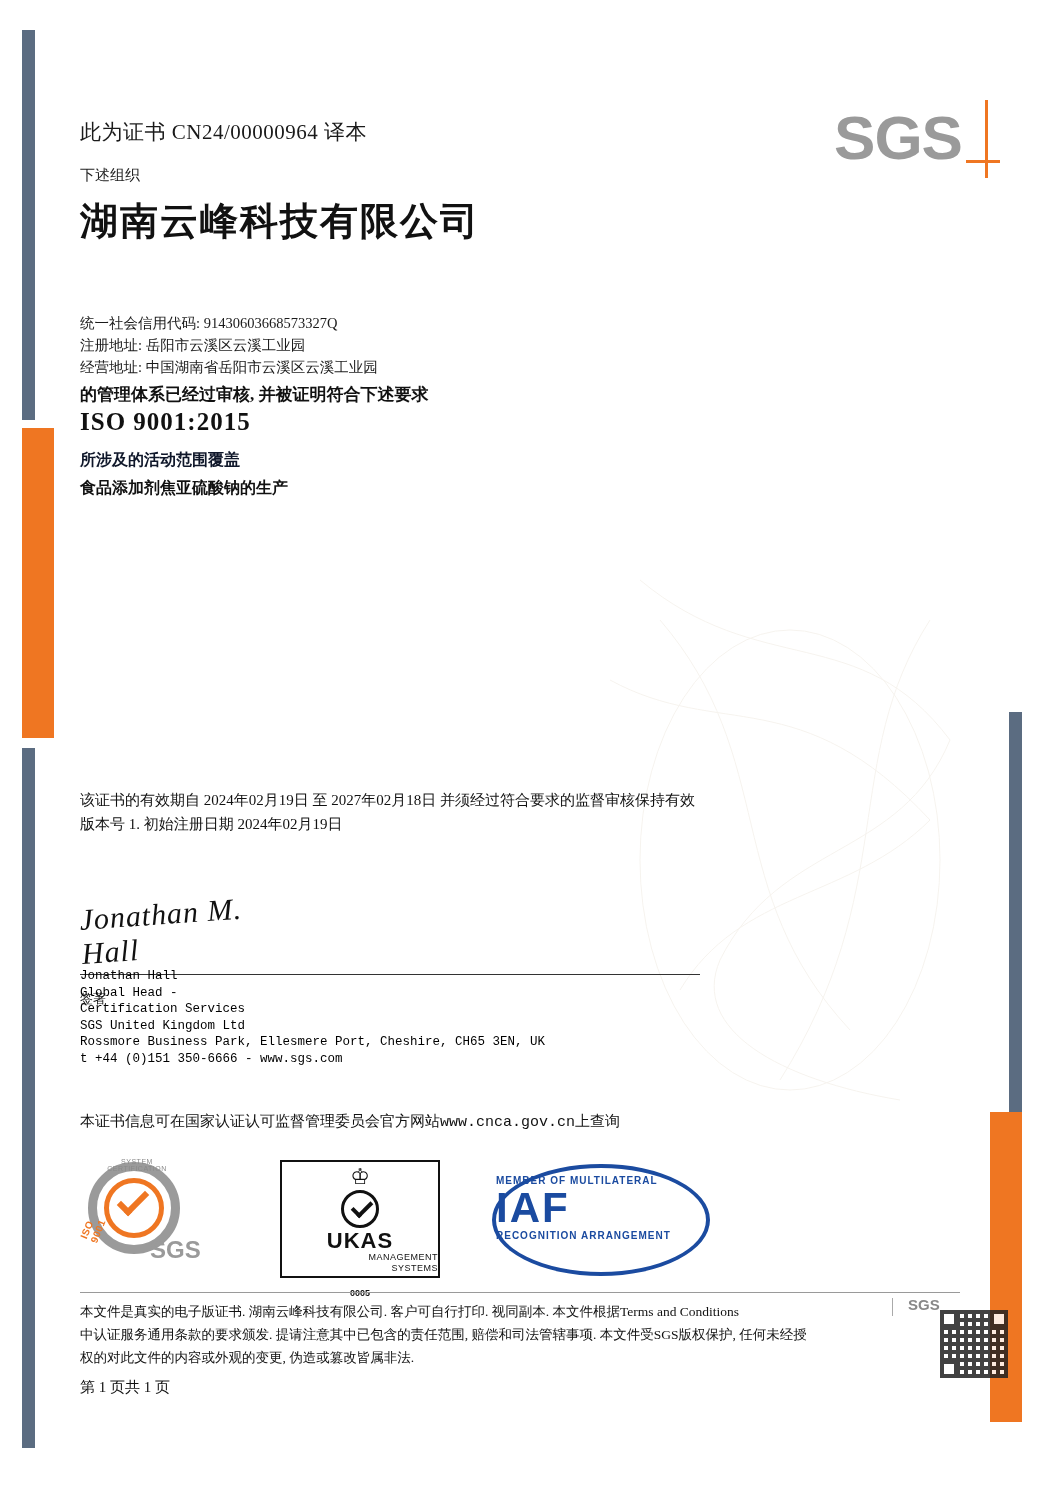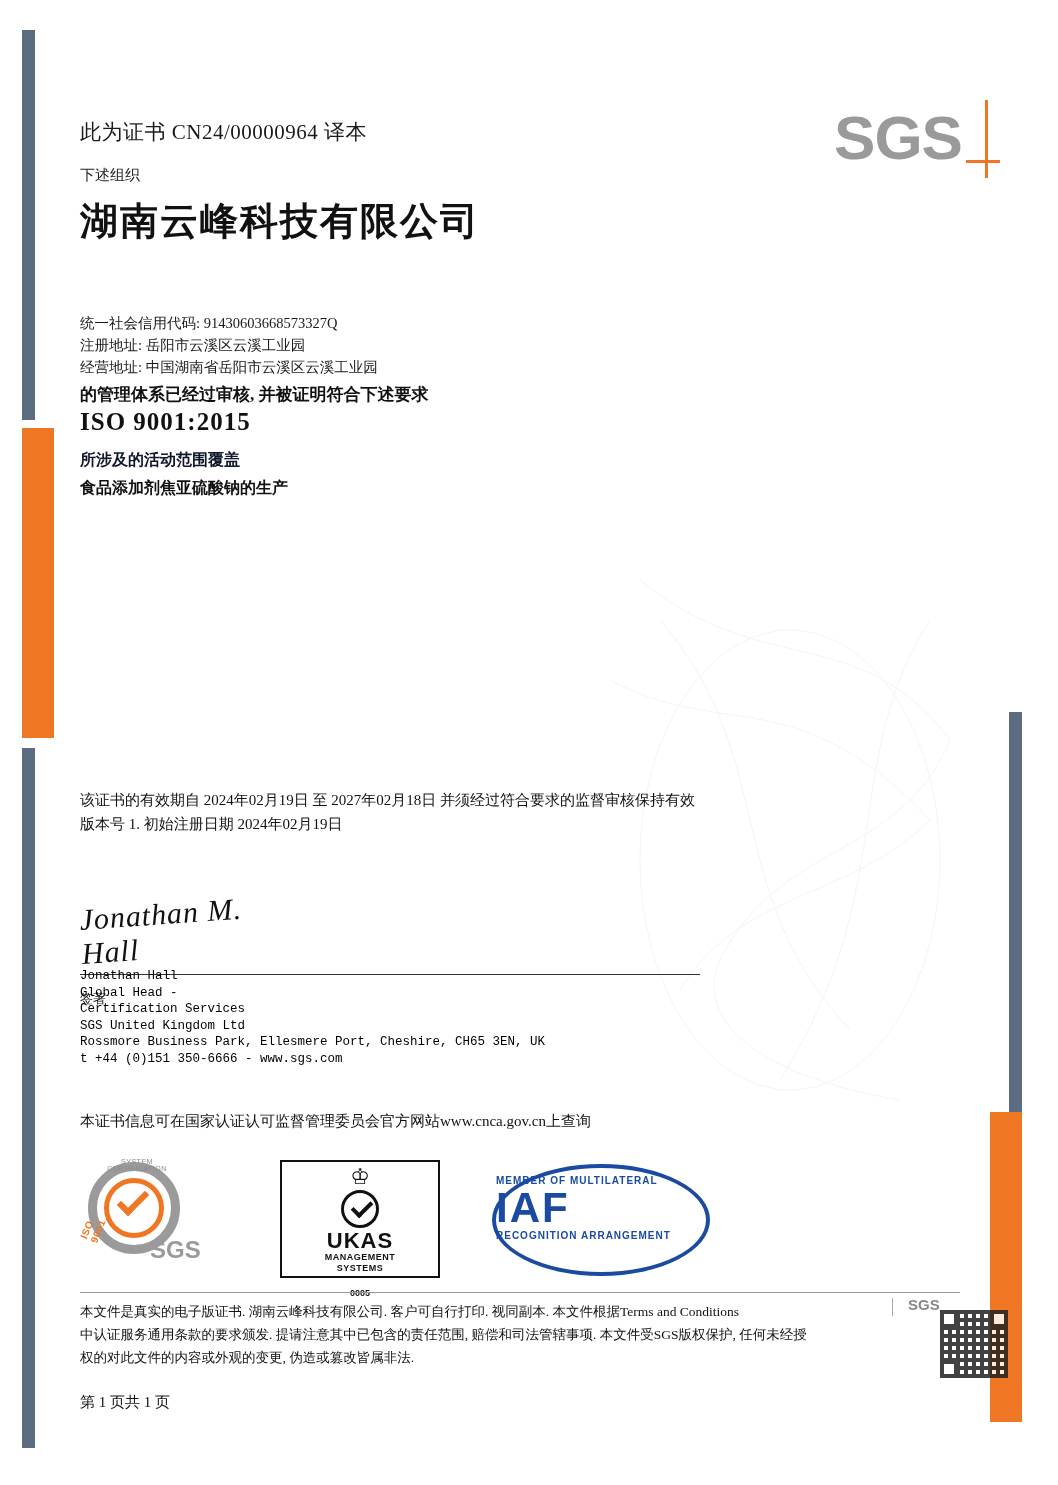--- a/index.html
+++ b/index.html
@@ -188,20 +188,21 @@
     line-height: 16.5px;
     color: #000000;
   }
   .sig-details div { white-space: nowrap; }
 
   .cnca-note {
     position: absolute;
     top: 1112px;
     font-size: 15px;
     color: #111;
+    font-family: Liberation Mono, monospace;
   }
 
   
   .marks {
     position: absolute;
     top: 1160px;
     left: 0;
     width: 700px;
     height: 120px;
   }
@@ -303,24 +304,25 @@
     font-family: "Liberation Sans", sans-serif;
     font-weight: bold;
     font-size: 22px;
     letter-spacing: 1px;
     color: #111;
     line-height: 22px;
   }
   .mark-ukas .ukas-sub {
     font-family: "Liberation Sans", sans-serif;
     font-size: 9px;
-    font-weight: bold;
+    font-weight: normal;
     letter-spacing: 0.5px;
     color: #111;
     line-height: 11px;
+    text-align: right;
   }
   .mark-ukas .ukas-num {
     font-family: "Liberation Sans", sans-serif;
     font-size: 9px;
     font-weight: bold;
     color: #111;
     margin-top: 14px;
   }
 
   
@@ -395,21 +397,20 @@
     width: 1px;
     height: 18px;
     background: #aaa;
   }
   .page-num {
     position: absolute;
     top: 1378px;
     left: 0;
     font-size: 15px;
     color: #111;
-    margin-top: 15px;
   }
 
   
   .qr {
     position: absolute;
     left: 860px;
     top: 1310px;
     width: 68px;
     height: 68px;
     background:

